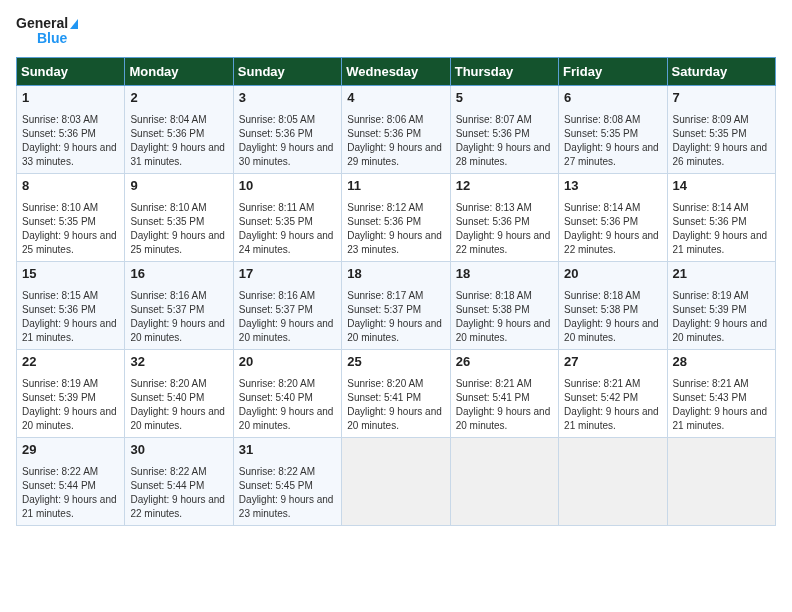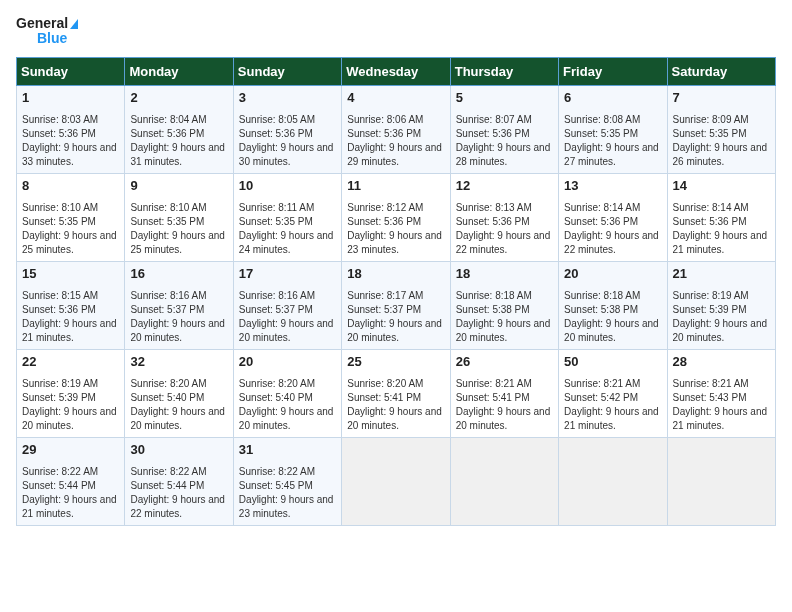--- a/index.html
+++ b/index.html
@@ -213,21 +213,21 @@
         </td>
         <td>
           <span class="day-num">25</span>
           <div class="day-info">Sunrise: 8:20 AM<br>Sunset: 5:41 PM<br>Daylight: 9 hours and 20 minutes.</div>
         </td>
         <td>
           <span class="day-num">26</span>
           <div class="day-info">Sunrise: 8:21 AM<br>Sunset: 5:41 PM<br>Daylight: 9 hours and 20 minutes.</div>
         </td>
         <td>
-          <span class="day-num">50</span>
+          <span class="day-num">27</span>
           <div class="day-info">Sunrise: 8:21 AM<br>Sunset: 5:42 PM<br>Daylight: 9 hours and 21 minutes.</div>
         </td>
         <td>
           <span class="day-num">28</span>
           <div class="day-info">Sunrise: 8:21 AM<br>Sunset: 5:43 PM<br>Daylight: 9 hours and 21 minutes.</div>
         </td>
       </tr>
       <tr>
         <td>
           <span class="day-num">29</span>

